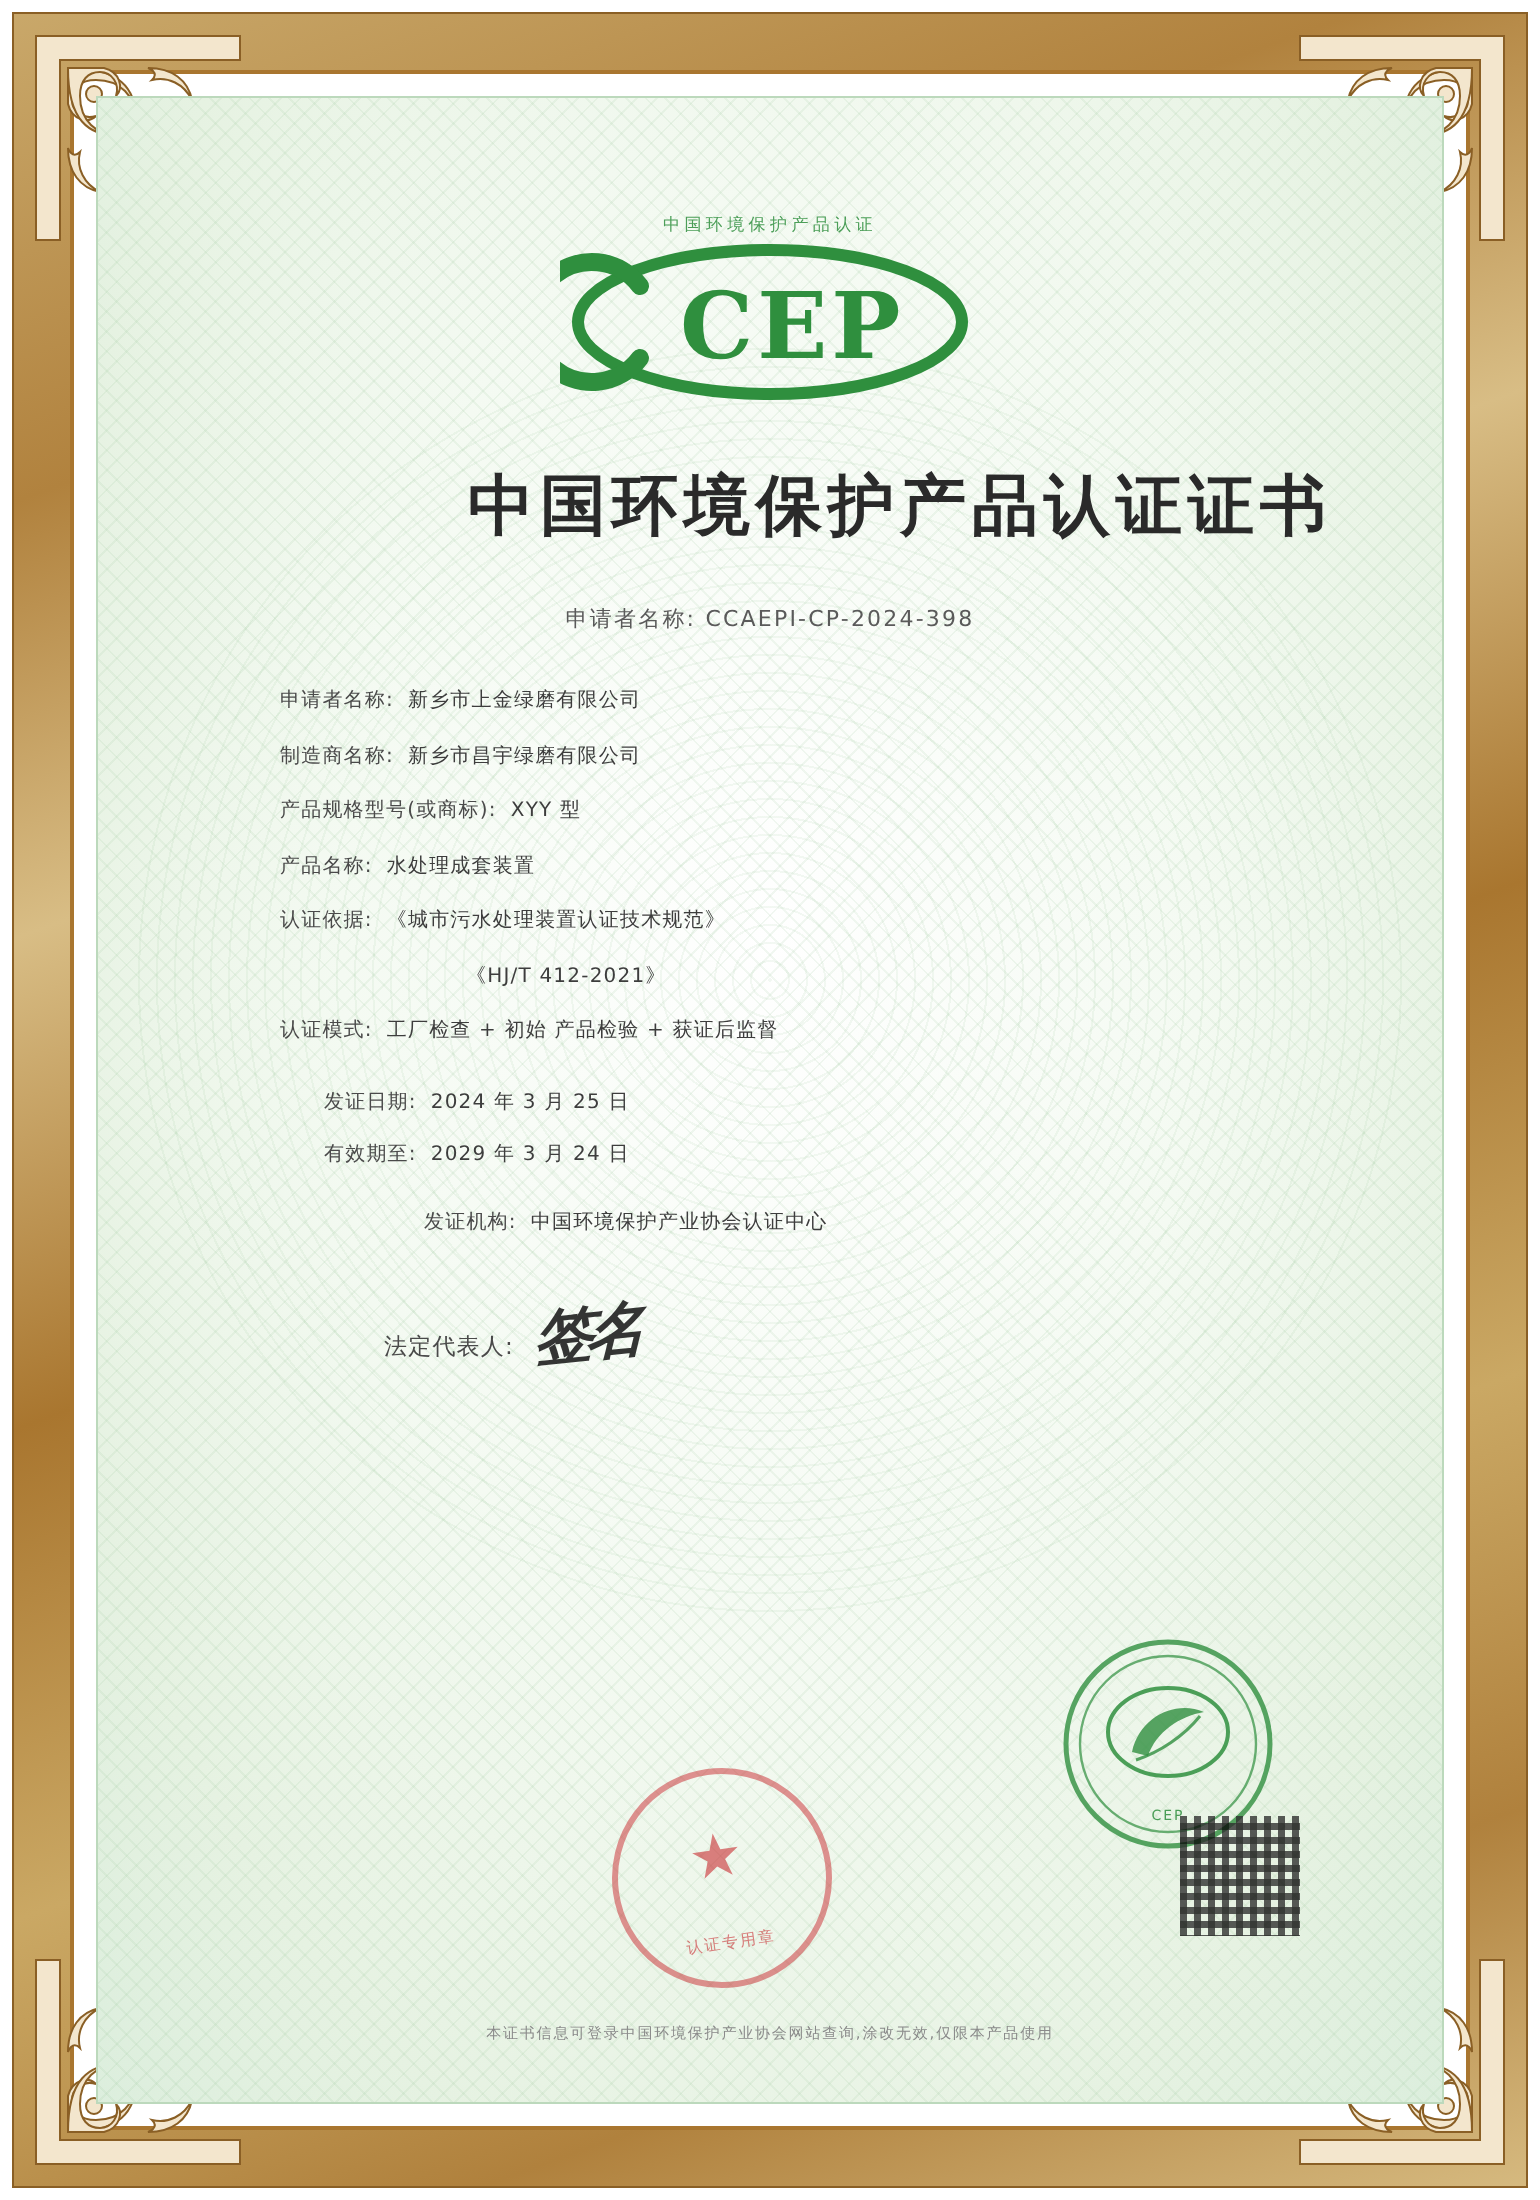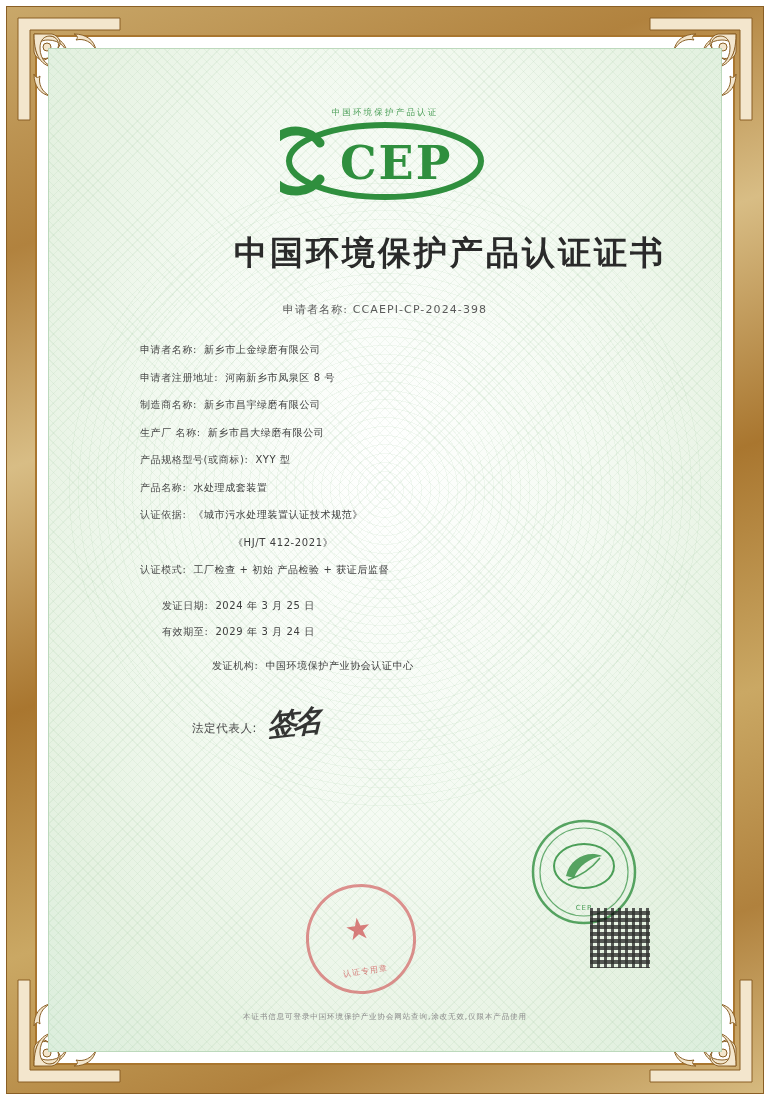--- a/index.html
+++ b/index.html
@@ -373,35 +373,27 @@
         <span>CCAEPI-CP-2024-398</span>
       </div>
 
       <div class="fields">
 
         <div class="field-row">
           <span class="field-label">申请者名称:</span>
           <span class="field-value">新乡市上金绿磨有限公司</span>
         </div>
 
-        <div class="field-row">
-          <span class="field-label">申请者注册地址:</span>
-          <span class="field-value">河南新乡市凤泉区 8 号</span>
-        </div>
 
         <div class="field-row">
           <span class="field-label">制造商名称:</span>
           <span class="field-value">新乡市昌宇绿磨有限公司</span>
         </div>
 
 
-        <div class="field-row">
-          <span class="field-label">生产厂 名称:</span>
-          <span class="field-value">新乡市昌大绿磨有限公司</span>
-        </div>
 
 
         <div class="field-row">
           <span class="field-label">产品规格型号(或商标):</span>
           <span class="field-value">XYY 型</span>
         </div>
 
         <div class="field-row">
           <span class="field-label">产品名称:</span>
           <span class="field-value">水处理成套装置</span>

